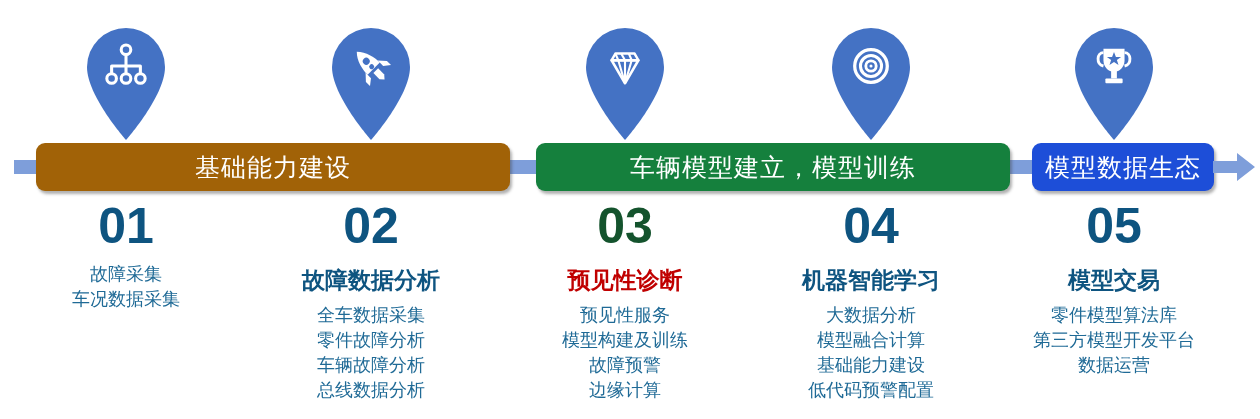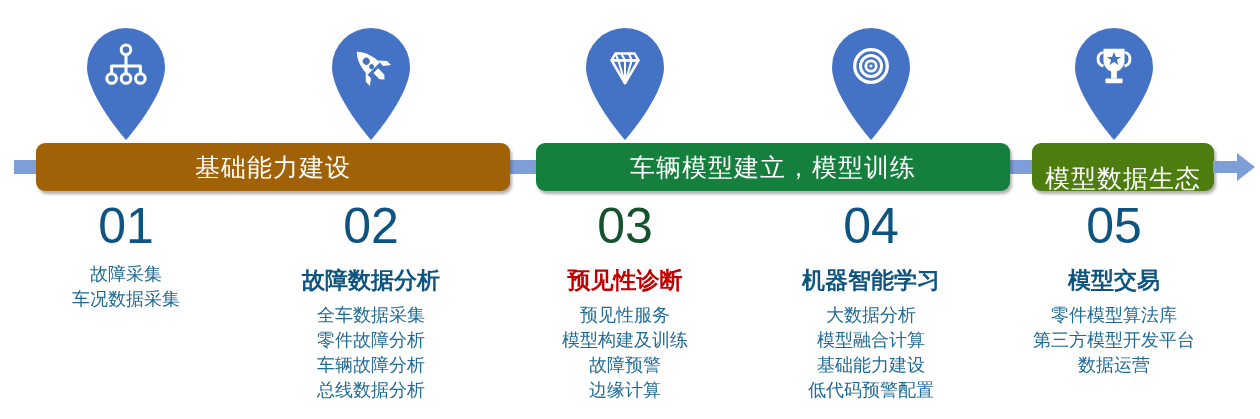--- a/index.html
+++ b/index.html
@@ -91,21 +91,21 @@
   }
   .col {
     position: absolute;
     top: 0;
     width: 250px;
     transform: translateX(-50%);
     text-align: center;
   }
   .col-number {
     font-size: 50px;
-    font-weight: normal;
+    font-weight: bold;
     line-height: 60px;
     color: #0E5480;
     letter-spacing: 0px;
   }
   .col-number.accent { color: #14532d; }
   .col-heading {
     font-size: 23px;
     font-weight: bold;
     line-height: 34px;
     color: #0E5480;
@@ -194,21 +194,21 @@
 <div class="bar-row" id="bar-row">
     <div class="bar-stub" style="left: 14px; width: 30px; background: rgb(126, 158, 218);"></div>
     <div class="bar-stub" style="left: 502px; width: 42px; background: rgb(126, 158, 218);"></div>
     <div class="bar-stub" style="left: 1002px; width: 38px; background: rgb(126, 158, 218);"></div>
     <div class="banner" style="left: 36px; width: 474px; background: #a16207;">
       <span class="banner-label">基础能力建设</span>
     </div>
     <div class="banner" style="left: 536px; width: 474px; background: #15803d;">
       <span class="banner-label">车辆模型建立，模型训练</span>
     </div>
-    <div class="banner" style="left: 1032px; width: 182px; background: #4d7c0f; align-items: flex-end;">
+    <div class="banner" style="left: 1032px; width: 182px; background: #1d4ed8;">
       <span class="banner-label">模型数据生态</span>
     </div>
     <div class="arrow-head" style="left: 1213px;"><svg viewBox="0 0 42 32" width="42" height="32">
     <path d="M0 10 L24 10 L24 2 L42 16 L24 30 L24 22 L0 22 Z" fill="#7E9EDA"></path>
   </svg></div>
   </div>
 
 <div class="columns" id="columns">
     <div class="col" style="left: 126px;">
       <div class="col-number">01</div>

